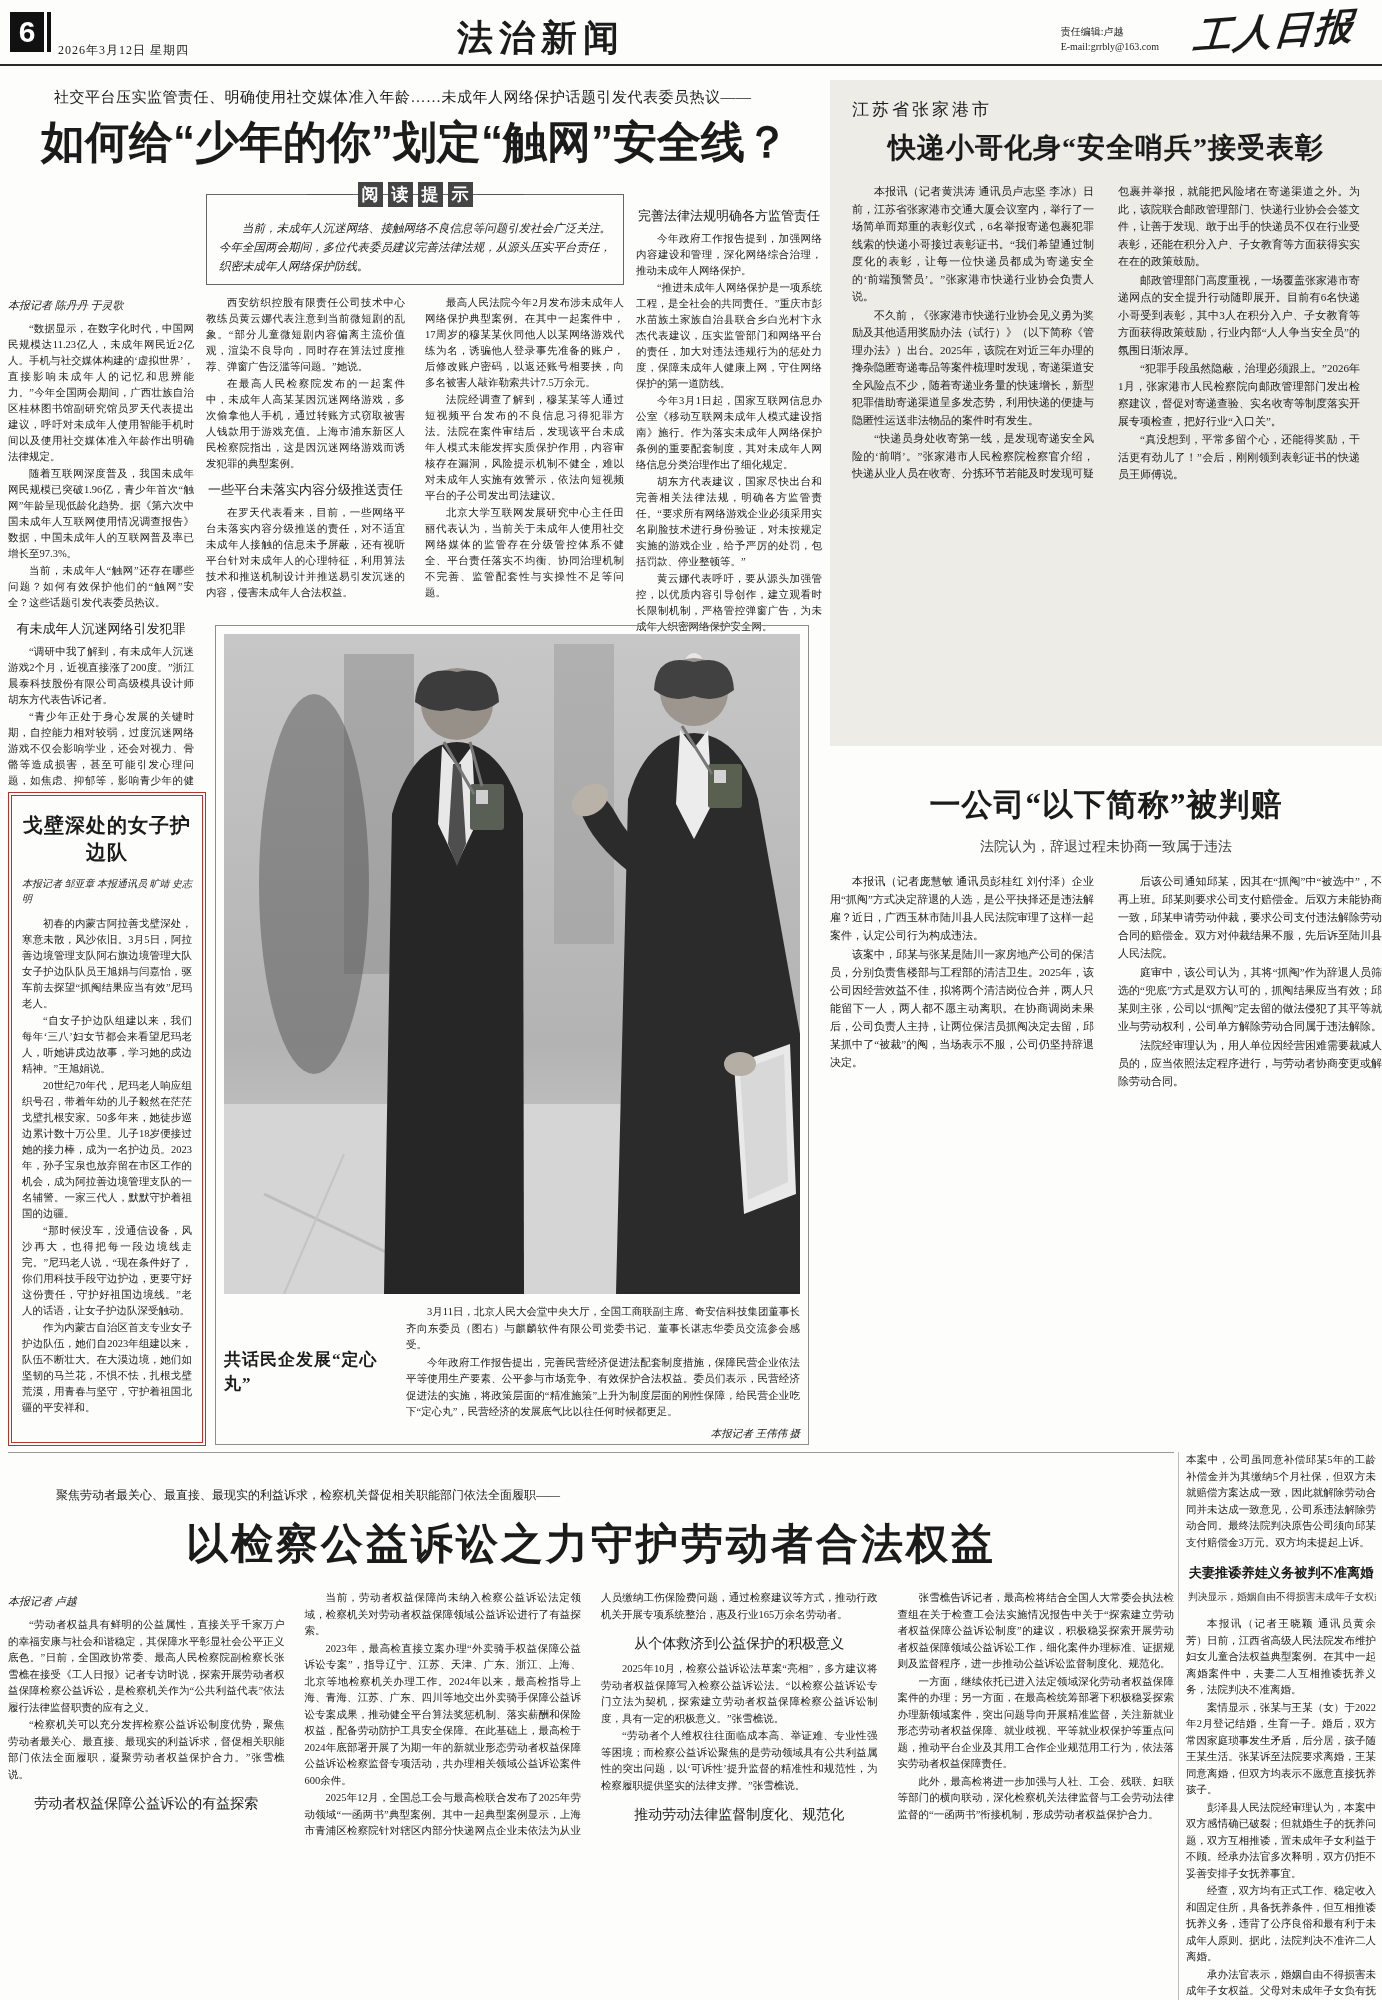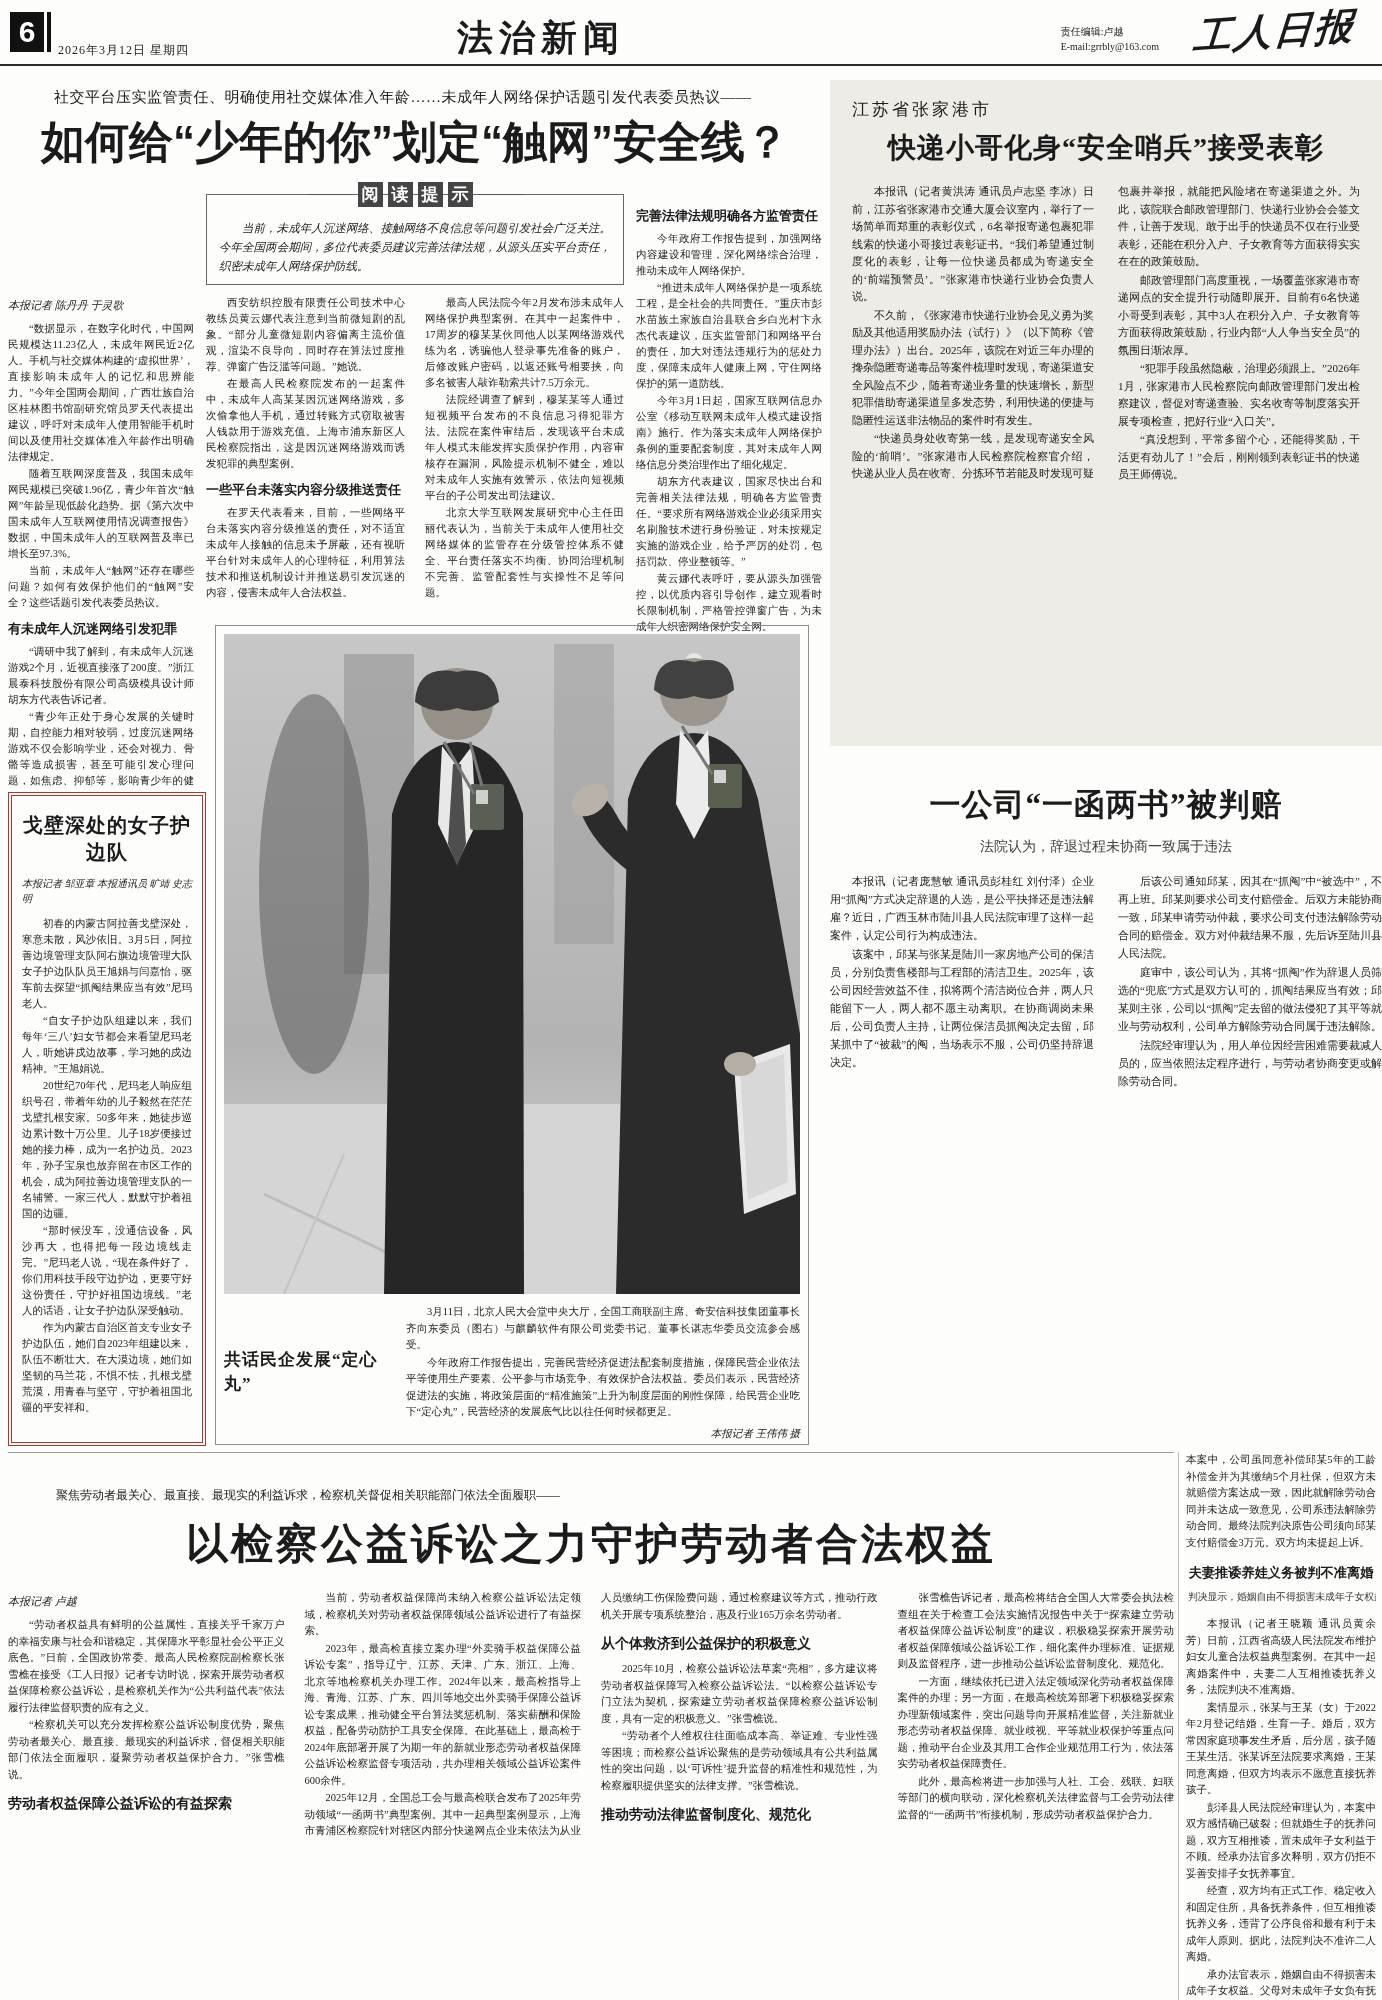--- a/index.html
+++ b/index.html
@@ -2,22 +2,22 @@
 <html><head>
 <meta charset="utf-8">
 <style>
   html,body{margin:0;padding:0;}
   body{width:1382px;height:2000px;position:relative;background:#fdfdfc;color:#1b1b1b;
        font-family:"Liberation Serif","DejaVu Serif",serif;overflow:hidden;}
   .hei{font-family:"Liberation Sans","DejaVu Sans",sans-serif;}
   .blk{position:absolute;overflow:hidden;}
   .para{font-size:10.5px;line-height:16px;text-align:justify;text-indent:2em;margin:0 0 1px;}
   .byline-inline{font-style:italic;font-size:11px;margin:4px 0 8px;text-indent:0;}
-  .col-subhead{font-family:"Liberation Sans","DejaVu Sans",sans-serif;font-weight:bold;
-       font-size:13px;text-indent:0;margin:9px 0 7px;text-align:left;line-height:17px;}
+  .col-subhead{font-family:"Liberation Sans","DejaVu Sans",sans-serif;font-weight:normal;
+       font-size:13px;text-indent:0;margin:9px 0 7px;text-align:center;line-height:17px;}
   
   #header{position:absolute;left:0;top:0;width:1382px;height:64px;}
   .pagenum{position:absolute;left:10px;top:12px;width:34px;height:40px;background:#111;color:#fff;
        font-weight:bold;font-size:30px;text-align:center;line-height:40px;font-family:"Liberation Sans",sans-serif;}
   .pagenum-bar{position:absolute;left:47px;top:12px;width:4px;height:40px;background:#111;}
   .hdr-date{position:absolute;left:58px;top:42px;font-size:12px;letter-spacing:1px;}
   .section-title{position:absolute;left:0;right:300px;top:14px;text-align:center;font-size:36px;
        font-weight:900;letter-spacing:6px;}
   .editor-box{position:absolute;right:223px;top:24px;font-size:10px;line-height:15px;color:#222;}
   .masthead{position:absolute;right:28px;top:6px;font-size:38px;font-weight:bold;font-style:italic;
@@ -223,21 +223,21 @@
         <div>
             <div class="para">3月11日，北京人民大会堂中央大厅，全国工商联副主席、奇安信科技集团董事长齐向东委员（图右）与麒麟软件有限公司党委书记、董事长谌志华委员交流参会感受。</div>
             <div class="para">今年政府工作报告提出，完善民营经济促进法配套制度措施，保障民营企业依法平等使用生产要素、公平参与市场竞争、有效保护合法权益。委员们表示，民营经济促进法的实施，将政策层面的“精准施策”上升为制度层面的刚性保障，给民营企业吃下“定心丸”，民营经济的发展底气比以往任何时候都更足。</div>
           </div>
         <div class="photo-credit">本报记者 王伟伟 摄</div>
       </div>
     </figcaption>
   </figure>
 
   <section class="blk" id="story-d">
-    <h2 id="d-headline">一公司“一函两书”被判赔</h2>
+    <h2 id="d-headline">一公司“以下简称”被判赔</h2>
     <div id="d-subtitle">法院认为，辞退过程未协商一致属于违法</div>
     <div class="two-col">
         <div class="para">本报讯（记者庞慧敏 通讯员彭桂红 刘付泽）企业用“抓阄”方式决定辞退的人选，是公平抉择还是违法解雇？近日，广西玉林市陆川县人民法院审理了这样一起案件，认定公司行为构成违法。</div>
         <div class="para">该案中，邱某与张某是陆川一家房地产公司的保洁员，分别负责售楼部与工程部的清洁卫生。2025年，该公司因经营效益不佳，拟将两个清洁岗位合并，两人只能留下一人，两人都不愿主动离职。在协商调岗未果后，公司负责人主持，让两位保洁员抓阄决定去留，邱某抓中了“被裁”的阄，当场表示不服，公司仍坚持辞退决定。</div>
         <div class="para">后该公司通知邱某，因其在“抓阄”中“被选中”，不再上班。邱某则要求公司支付赔偿金。后双方未能协商一致，邱某申请劳动仲裁，要求公司支付违法解除劳动合同的赔偿金。双方对仲裁结果不服，先后诉至陆川县人民法院。</div>
         <div class="para">庭审中，该公司认为，其将“抓阄”作为辞退人员筛选的“兜底”方式是双方认可的，抓阄结果应当有效；邱某则主张，公司以“抓阄”定去留的做法侵犯了其平等就业与劳动权利，公司单方解除劳动合同属于违法解除。</div>
         <div class="para">法院经审理认为，用人单位因经营困难需要裁减人员的，应当依照法定程序进行，与劳动者协商变更或解除劳动合同。</div>
       </div>
   </section>
   <div class="blk" id="d-cont">

